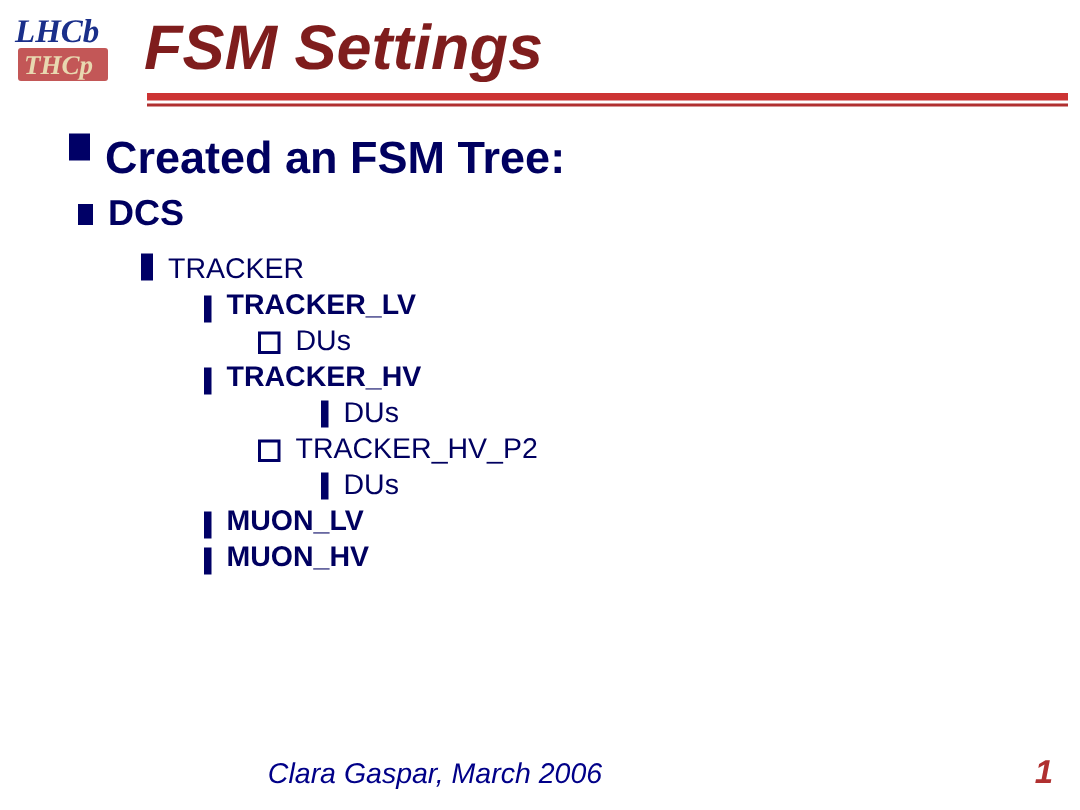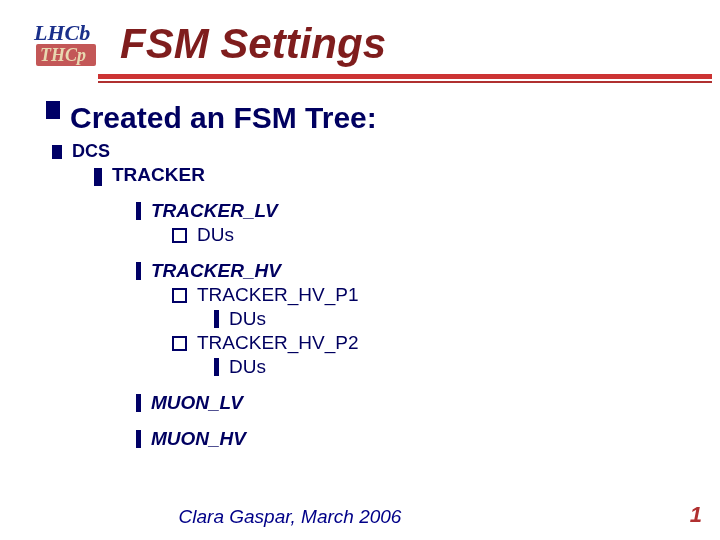--- a/index.html
+++ b/index.html
@@ -14,22 +14,21 @@
   }
   .slide {
     position: relative;
     width: 720px;
     height: 540px;
     box-sizing: border-box;
   }
   .title-row {
     display: flex;
     align-items: center;
-    padding: 18px 8px 0 8px;
-    margin-left: 24px;
+    padding: 6px 8px 0 8px;
   }
   .logo {
     width: 78px;
     height: 52px;
     flex: 0 0 auto;
     margin-right: 10px;
   }
   .slide-title {
     font-size: 42px;
     font-weight: 700;
@@ -52,21 +51,21 @@
     padding: 18px 0 0 46px;
   }
   .l0 {
     font-size: 30px;
     font-weight: 700;
     display: flex;
     align-items: flex-start;
     margin-bottom: 2px;
   }
   .l1 {
-    font-size: 18px;
+    font-size: 24px;
     font-weight: 700;
     display: flex;
     align-items: center;
     margin-top: 6px;
     padding-left: 6px;
   }
   .l4 {
     font-size: 19px;
     font-weight: 400;
     display: flex;
@@ -77,34 +76,33 @@
   .l5 {
     font-size: 19px;
     font-weight: 400;
     display: flex;
     align-items: center;
     padding-left: 168px;
     margin-top: 2px;
   }
   .l2nb {
     font-size: 19px;
+    font-weight: 400;
+    display: flex;
+    align-items: flex-start;
+    padding-left: 48px;
+    margin-top: 12px;
+  }
+  .l3nb {
+    font-size: 19px;
     font-weight: 700;
     display: flex;
     align-items: flex-end;
-    padding-left: 48px;
-    margin-top: 2px;
-  }
-  .l3nb {
-    font-size: 19px;
-    font-weight: 700;
-    display: flex;
-    align-items: center;
     padding-left: 90px;
-    margin-top: 14px;
-    font-style: italic;
+    margin-top: 2px;
   }
   .bullet-box-lg {
     display: inline-block;
     width: 14px;
     height: 18px;
     background: #000066;
     margin-right: 10px;
   }
   .bullet-box-md {
     display: inline-block;
@@ -202,24 +200,20 @@
     <div class="l4">
       <span class="bullet-hollow"></span>
       <span>DUs</span>
     </div>
 
     <div class="l3nb">
       <span class="bullet-stick"></span>
       <span>TRACKER_HV</span>
     </div>
 
-    <div class="l4">
-      <span class="bullet-hollow"></span>
-      <span>TRACKER_HV_P1</span>
-    </div>
 
     <div class="l5">
       <span class="bullet-stick"></span>
       <span>DUs</span>
     </div>
 
     <div class="l4">
       <span class="bullet-hollow"></span>
       <span>TRACKER_HV_P2</span>
     </div>

